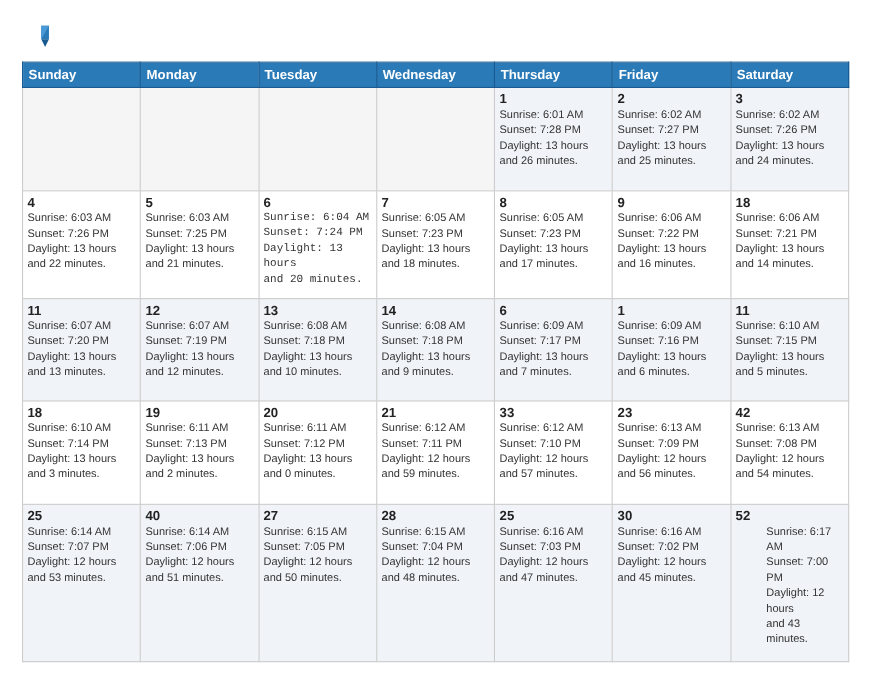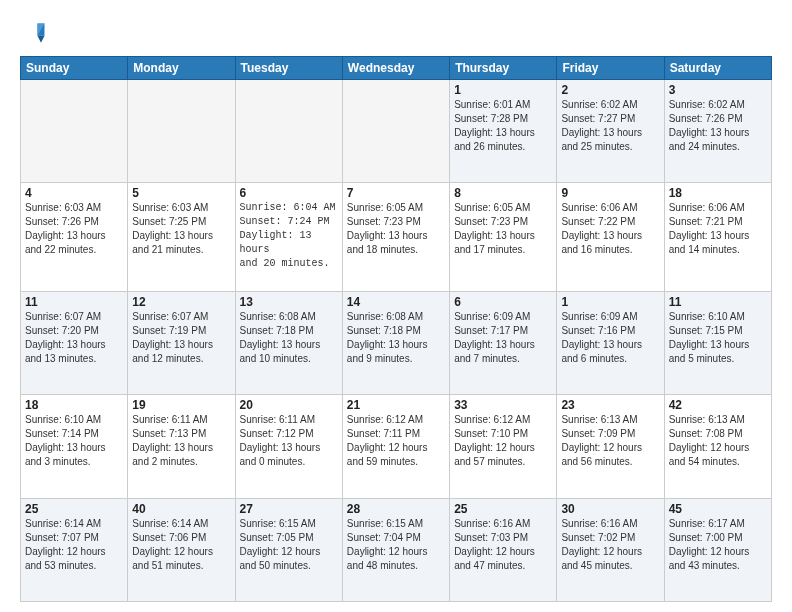--- a/index.html
+++ b/index.html
@@ -357,22 +357,22 @@
 and 47 minutes.</div>
             </td>
             <td class="alt-row">
               <span class="day-num">30</span>
               <div class="day-info" style="white-space: pre-line;">Sunrise: 6:16 AM
 Sunset: 7:02 PM
 Daylight: 12 hours
 and 45 minutes.</div>
             </td>
             <td class="alt-row">
-              <span class="day-num">45</span>
-              <div class="day-info" style="white-space: pre-line;">Sunrise: 6:17 AM
+              <span class="day-num">52</span>
+              <div class="day-info" style="white-space: pre-line; margin-left: 28px;">Sunrise: 6:17 AM
 Sunset: 7:00 PM
 Daylight: 12 hours
 and 43 minutes.</div>
             </td>
           </tr>
         </tbody>
     </table>
   </div>
 </div>
 

